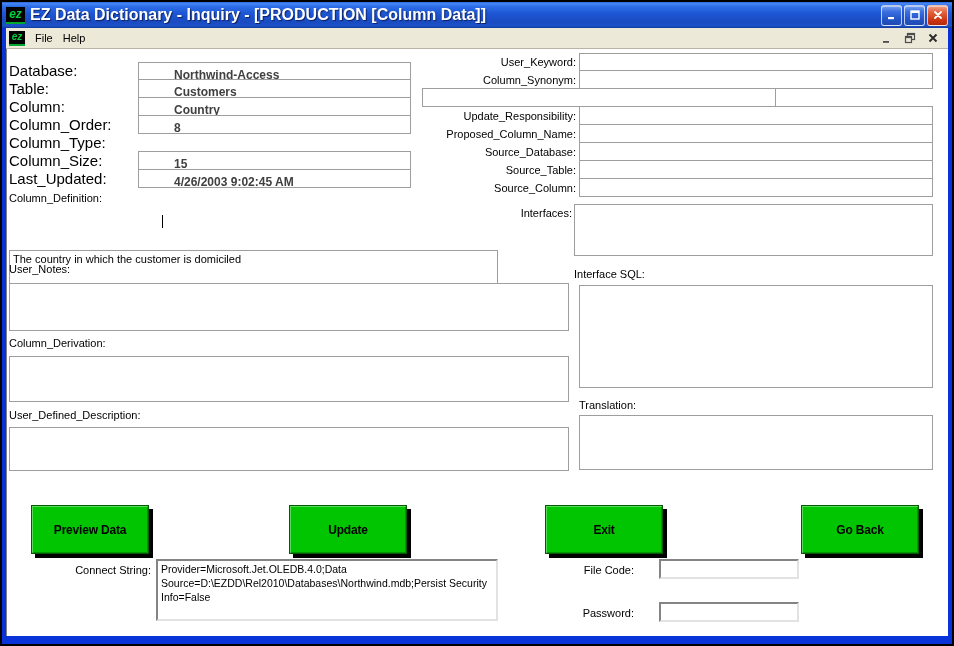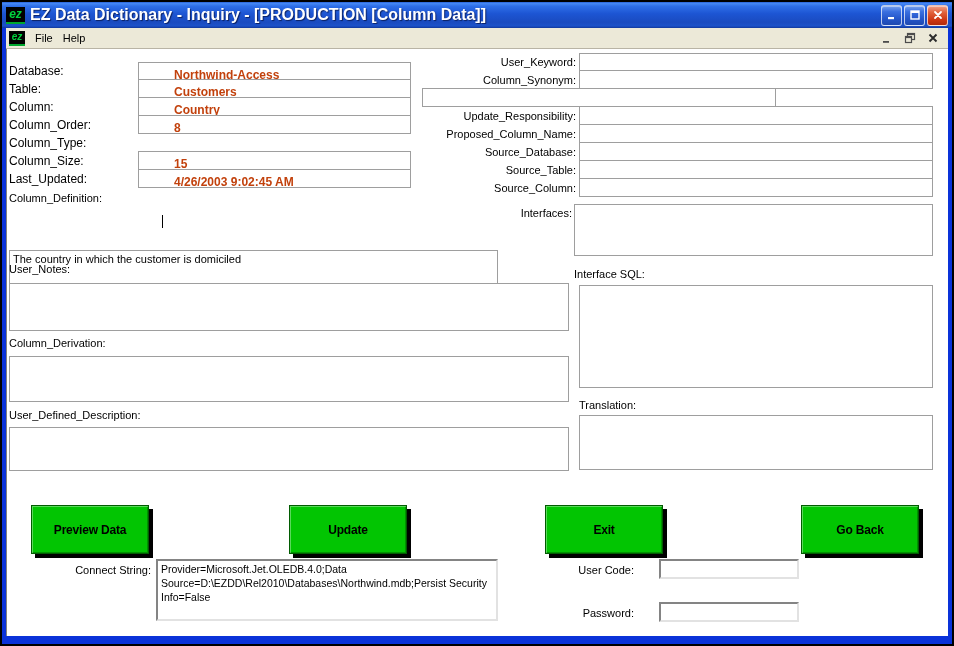--- a/index.html
+++ b/index.html
@@ -53,26 +53,26 @@
 
   
   .formwrap { flex:1; position:relative; background:#fff; border-left:1px solid #808080; }
   .abs { position:absolute; }
   .lbl { font-size:11px; color:#000; white-space:nowrap; }
 
   
   .lrows { position:absolute; left:2px; top:13px; }
   .frow { display:flex; align-items:stretch; height:18px; }
   .frow + .frow .fbox { margin-top:-1px; }
-  .flabel { width:129px; font-size:12px; line-height:18px; }
+  .flabel { width:129px; font-size:15px; line-height:18px; }
   .fbox {
     width:273px; height:19px; border:1px solid #9e9e9e; background:#fff;
     padding:2px 3px 0; overflow:hidden;
   }
-  .fval { font-size:12px; font-weight:bold; color:#c2410c; white-space:nowrap;padding-left:32px; }
+  .fval { font-size:12px; font-weight:bold; color:#404040; white-space:nowrap;padding-left:32px; }
 
   
   .rrows { position:absolute; left:415px; top:4px; }
   .rrow { display:flex; align-items:stretch; height:18px; }
   .rrow + .rrow .rbox { margin-top:-1px; }
   .rlabel { width:157px; font-size:11px; line-height:18px; text-align:right; padding-right:3px; }
   .rbox { width:354px; height:19px; border:1px solid #9e9e9e; background:#fff; }
 
   .tarea { border:1px solid #9e9e9e; background:#fff; padding:2px 3px; font-size:11px; color:#000; overflow:hidden; white-space:pre-wrap; overflow-wrap:break-word; }
 
@@ -241,21 +241,21 @@
         <div class="abs tarea" style="left:572px;top:366px;width:354px;height:55px;"></div>
 
         <div class="gbtn" style="left:24px;top:456px;">Preview Data</div>
         <div class="gbtn" style="left:282px;top:456px;">Update</div>
         <div class="gbtn" style="left:794px;top:456px;">Go Back</div>
         <div class="gbtn" style="left:538px;top:456px;">Exit</div>
 
         <div class="abs lbl" style="left:40px;top:515px;width:104px;text-align:right;">Connect String:</div>
         <div class="abs sunken connect-box" style="left:149px;top:510px;width:342px;height:62px;">Provider=Microsoft.Jet.OLEDB.4.0;Data Source=D:\EZDD\Rel2010\Databases\Northwind.mdb;Persist Security Info=False</div>
 
-        <div class="abs lbl" style="left:530px;top:515px;width:97px;text-align:right;">User Code:</div>
+        <div class="abs lbl" style="left:530px;top:515px;width:97px;text-align:right;">File Code:</div>
         <div class="abs sunken" style="left:652px;top:510px;width:140px;height:20px;"></div>
 
         <div class="abs lbl" style="left:530px;top:558px;width:97px;text-align:right;">Password:</div>
         <div class="abs sunken" style="left:652px;top:553px;width:140px;height:20px;"></div>
 
       </div>
     </div>
   </div>
 </div>
 

